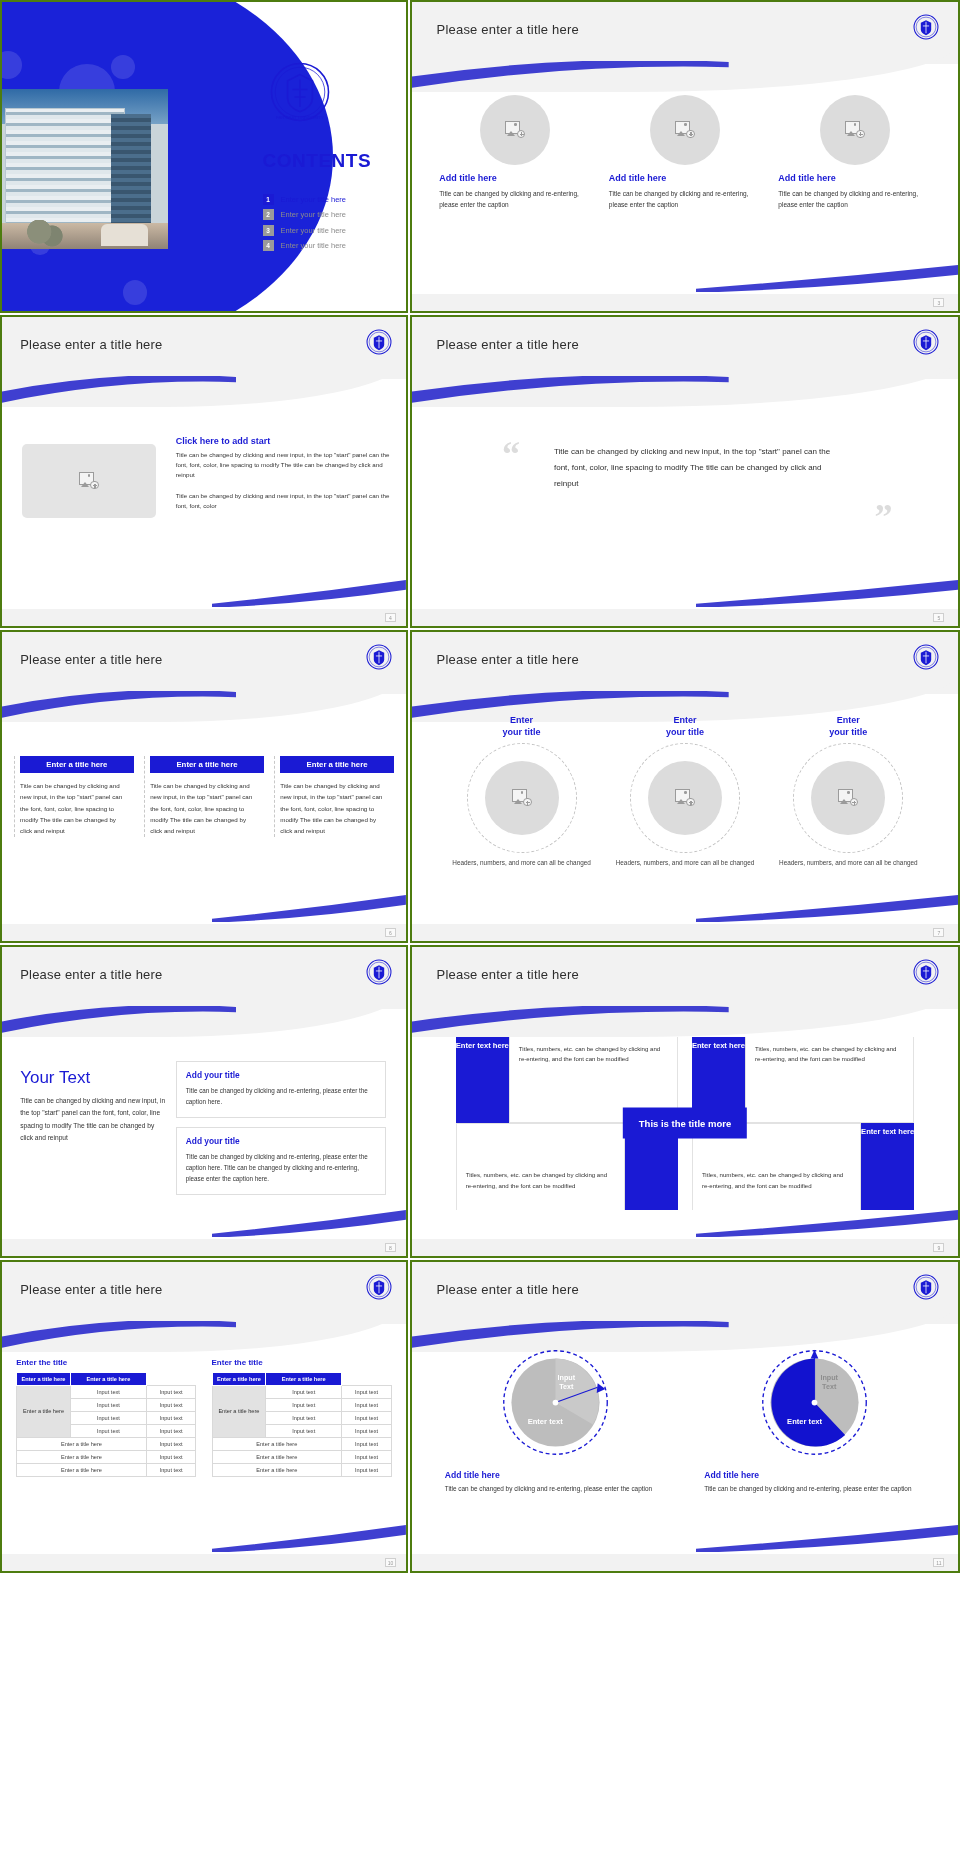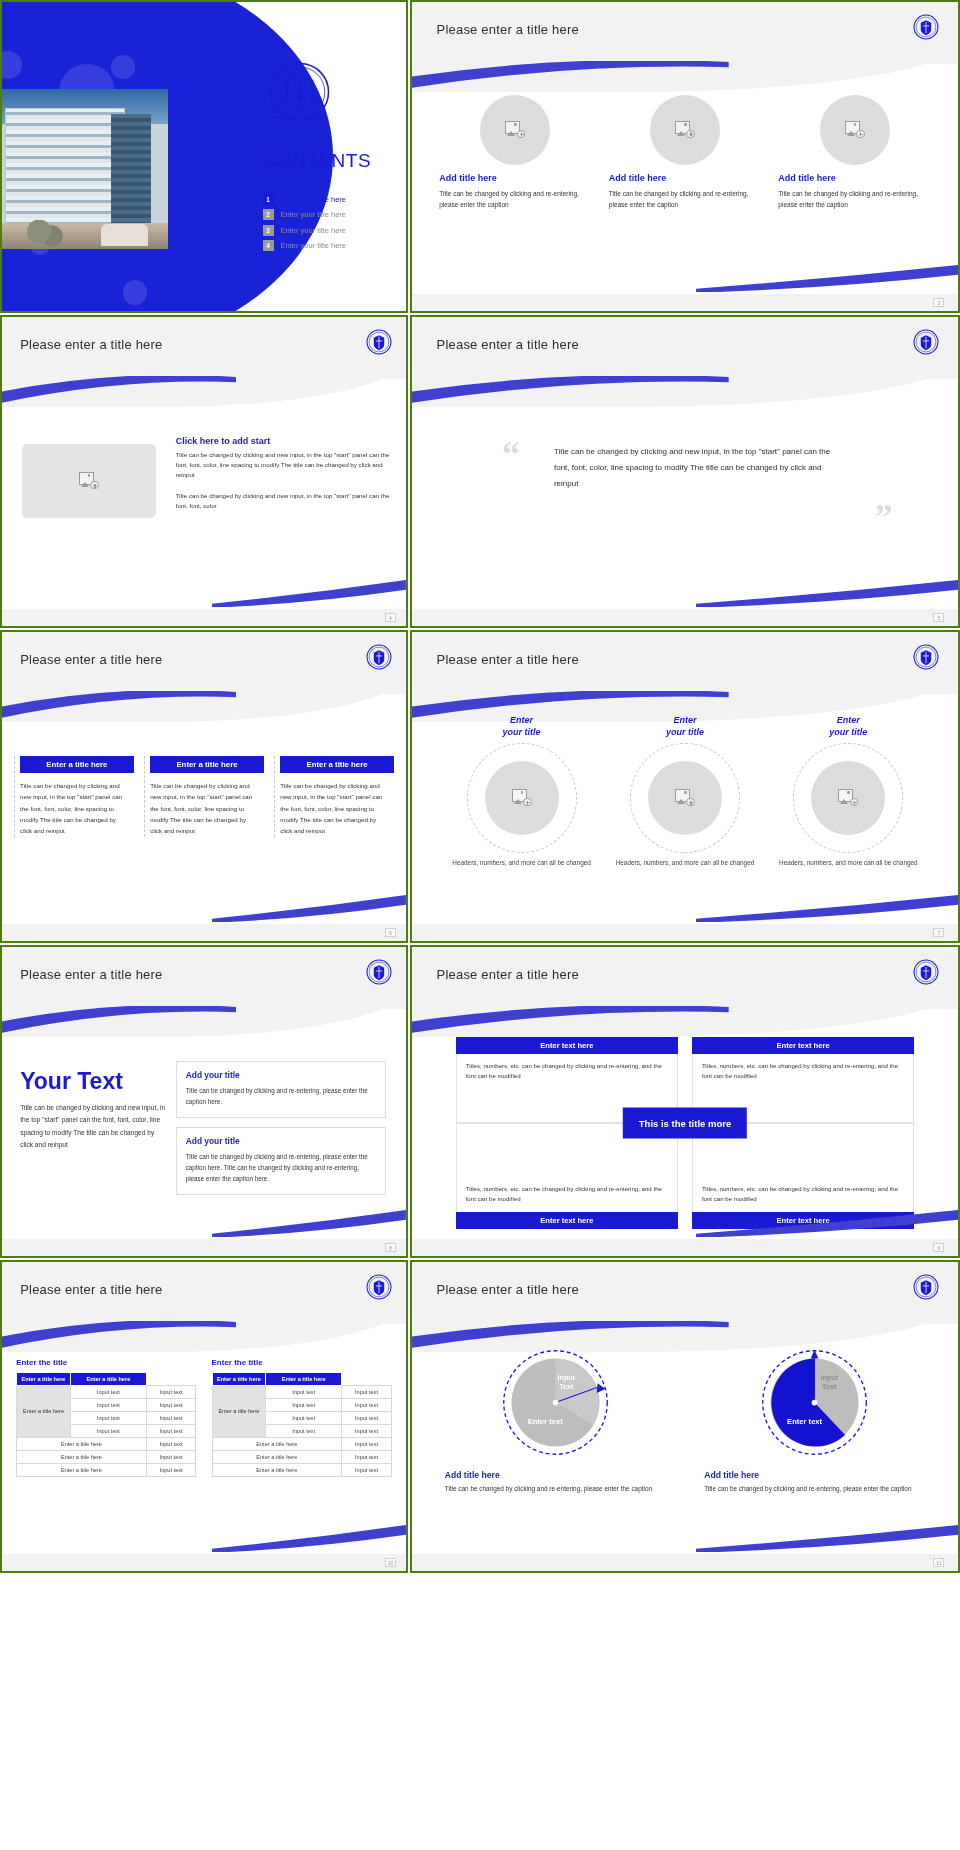--- a/index.html
+++ b/index.html
@@ -54,21 +54,21 @@
       background:repeating-linear-gradient(#4b6e8c 0 4px,#39566f 4px 8px); }
   .bldg .base { position:absolute; left:0; bottom:0; width:100%; height:16%;
       background:linear-gradient(#cbb9a4,#8f8376); }
   .bldg .arch { position:absolute; left:60%; bottom:2%; width:28%; height:14%;
       background:#e6e0d6; border-radius:6px 6px 0 0; }
   .bldg .tree { position:absolute; left:12%; bottom:0; width:26%; height:18%;
       background:radial-gradient(circle at 40% 40%, #8b8f7a 0 38%, transparent 40%),
                  radial-gradient(circle at 70% 55%, #7e8470 0 30%, transparent 32%); }
 
   .cover .crest-big { position:absolute; left:66%; top:19%; width:62px; height:62px; }
-  .contents { position:absolute; left:64.5%; top:48%; font-size:19px; font-weight:normal;
+  .contents { position:absolute; left:64.5%; top:48%; font-size:19px; font-weight:bold;
       color:#1a1ad4; letter-spacing:.5px; }
   .toc { position:absolute; left:64.5%; top:62%; width:33%; }
   .toc-row { display:flex; align-items:center; margin-bottom:4.5px; }
   .toc-num { width:11px; height:11px; font-size:6.5px; line-height:11px;
       text-align:center; color:#fff; background:#9a9a9a; margin-right:7px;
       font-weight:bold; flex:0 0 auto; }
   .toc-row.active .toc-num { background:#1a1ad4; }
   .toc-lbl { font-size:7.5px; color:#8c8c8c; font-weight:normal; white-space:nowrap; }
   .toc-row.active .toc-lbl { color:#1a1ad4; }
 
@@ -124,40 +124,40 @@
   .s6-col { width:31.5%; border-left:1px dashed #c8c8c8; padding-left:5px; }
   .s6-head { background:#1a1ad4; color:#fff; font-size:7.8px; font-weight:bold;
       text-align:center; padding:4px 0; margin-bottom:7px; }
   .s6-p { font-size:6.2px; line-height:1.85; color:#333; padding-right:6px; }
 
   
   .s7-wrap { position:absolute; left:6%; top:27%; width:88%; display:flex;
       justify-content:space-between; }
   .s7-col { width:32%; text-align:center; position:relative; }
   .s7-h { font-size:9px; font-weight:bold; color:#1a1ad4; line-height:1.25;
-      margin-bottom:5px;font-style:italic; }
+      margin-bottom:5px; }
   .s7-ring { width:110px; height:110px; border:1px dashed #c4c4c4; border-radius:50%;
       margin:0 auto; display:flex; align-items:center; justify-content:center;
       position:relative; }
   .s7-ring .ph-circle { width:74px; height:74px; }
   .s7-p { font-size:6.4px; line-height:1.85; color:#444; margin-top:4px; }
 
   
   .s8-left { position:absolute; left:4.5%; top:39%; width:36%; }
-  .s8-big { font-size:23px; font-weight:bold; color:#1a1ad4; margin-bottom:7px; }
+  .s8-big { font-size:17px; font-weight:normal; color:#1a1ad4; margin-bottom:7px; }
   .s8-p { font-size:6.6px; line-height:1.9; color:#333; }
   .s8-right { position:absolute; left:43%; top:37%; width:52%; }
   .s8-card { border:1px solid #dedede; padding:8px 9px 10px; margin-bottom:9px; }
   .s8-card h4 { font-size:8.4px; color:#1a1ad4; margin-bottom:5px; }
   .s8-card p { font-size:6.3px; line-height:1.75; color:#333; }
 
   
   .s9 { position:absolute; left:8%; top:29%; width:84%; height:56%; }
   .s9-row { display:flex; justify-content:space-between; height:50%; }
-  .s9-cell { width:48.5%; position:relative; display:flex; flex-direction:column; }
+  .s9-cell { width:48.5%; position:relative; display:flex; flex-direction:row; }
   .s9-bar { background:#1a1ad4; color:#fff; font-size:7.6px; font-weight:bold;
       text-align:center; padding:4px 0; }
   .s9-box { border:1px solid #e2e2e2; border-top:none; flex:1; padding:7px 9px; }
   .s9-box.btm { border-top:1px solid #e2e2e2; border-bottom:none; }
   .s9-box p { font-size:6.1px; line-height:1.75; color:#333; }
   .s9-center { position:absolute; left:50%; top:50%; transform:translate(-50%,-50%);
       background:#1a1ad4; color:#fff; font-size:9.5px; font-weight:bold;
       padding:10px 16px; white-space:nowrap; z-index:3; }
 
   

